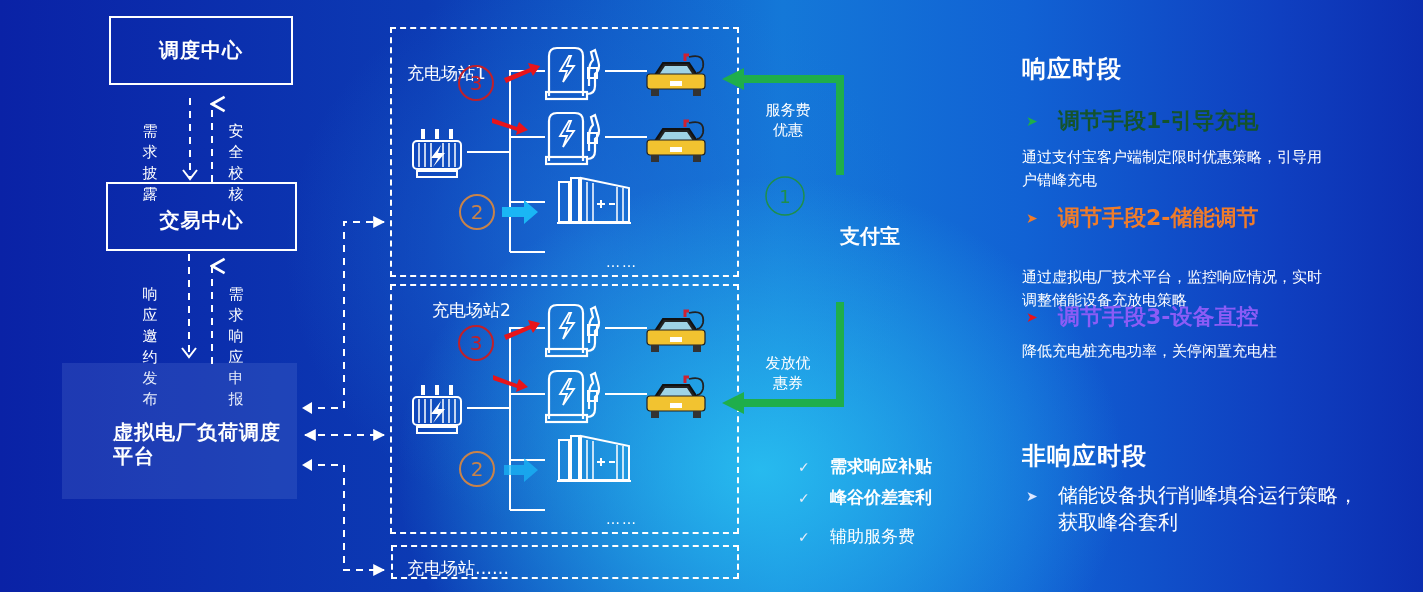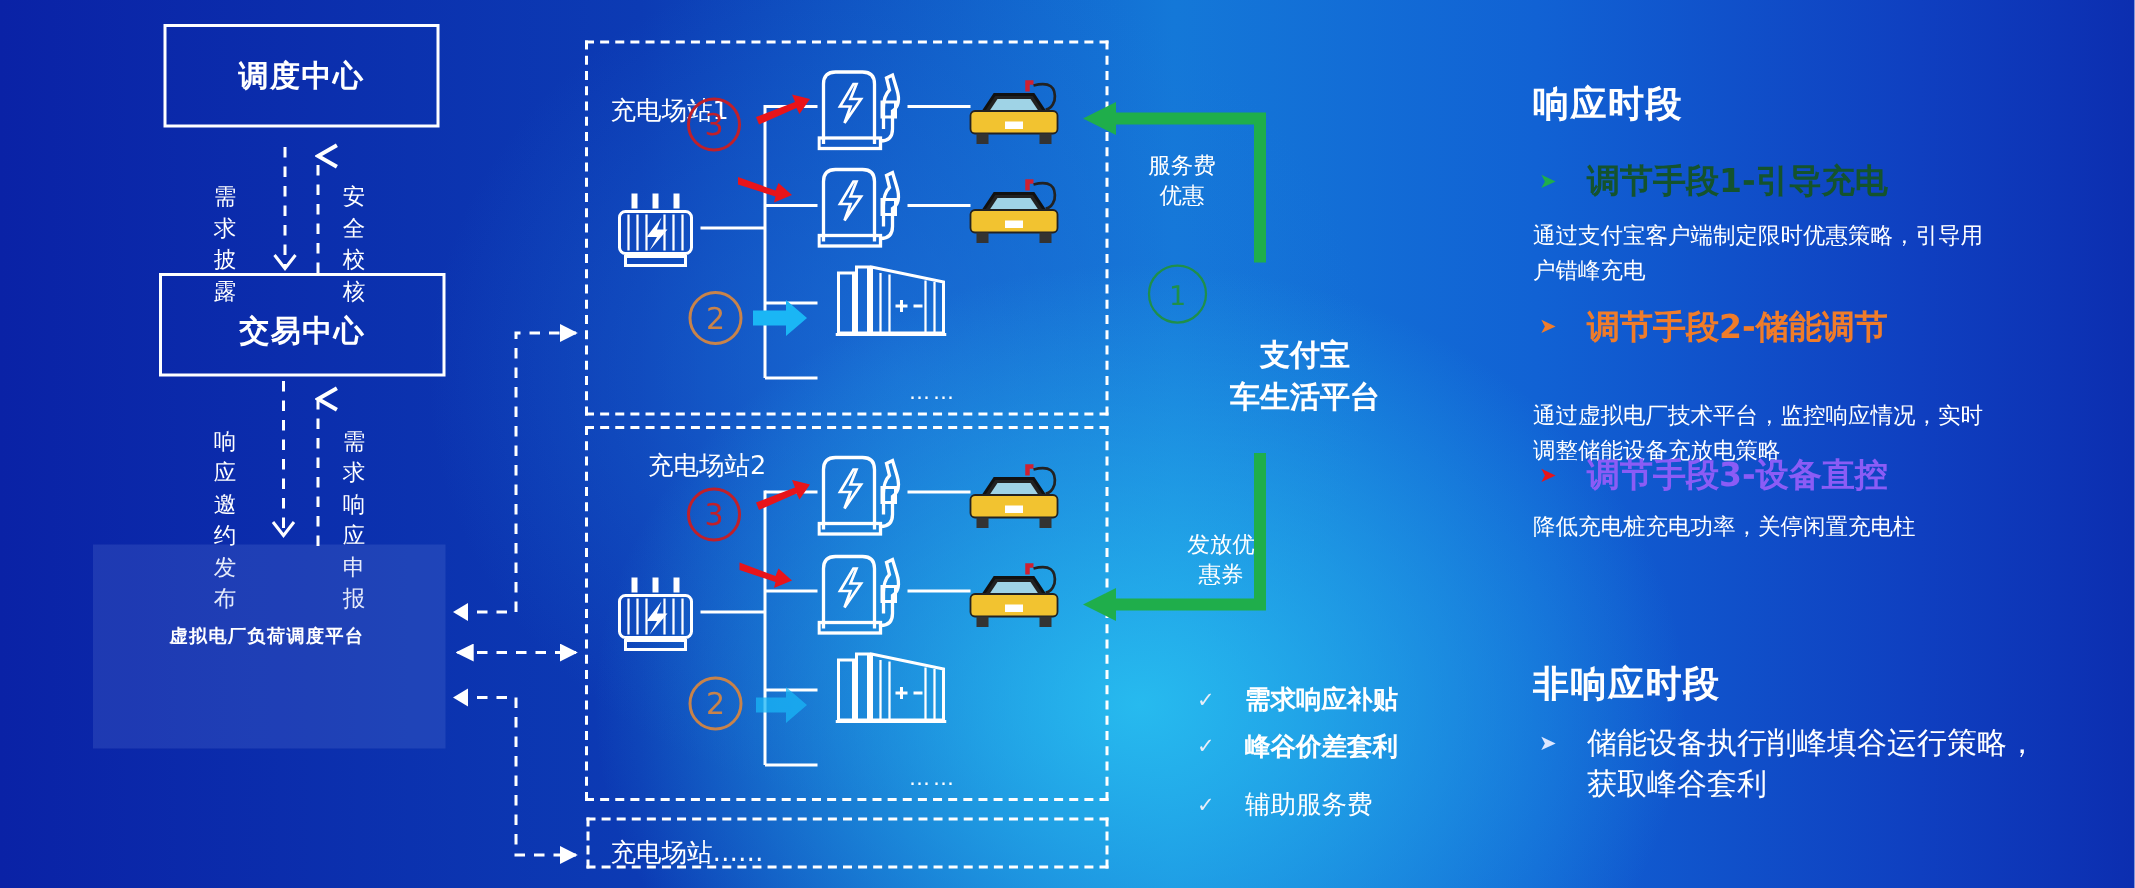--- a/index.html
+++ b/index.html
@@ -16,22 +16,22 @@
     position:absolute; border:2px solid #fff; box-sizing:border-box;
     display:flex; align-items:center; justify-content:center;
     font-weight:bold; font-size:20px; letter-spacing:1px;
   }
   .vtext { position:absolute; width:18px; font-size:15px; line-height:21px; text-align:center; word-break:break-all; }
   .vpp {
     position:absolute; left:62px; top:363px; width:235px; height:136px;
     background:rgba(120,150,230,0.18);
   }
   .vpp-title {
-    position:absolute; left:113px; top:405px; width:175px;
-    font-size:12px; font-weight:bold; line-height:38px; letter-spacing:1px;
+    position:absolute; left:113px; top:420px; width:175px;
+    font-size:20px; font-weight:bold; line-height:24px; letter-spacing:1px;
   }
   .station {
     position:absolute; border:2px dashed #fff; box-sizing:border-box;
   }
   .station-label { position:absolute; font-size:17px; }
   .dots { position:absolute; font-size:14px; letter-spacing:2px; }
   .lbl-small { position:absolute; font-size:15px; line-height:20px; width:52px; text-align:center; }
   .platform-title {
     position:absolute; left:800px; top:222px; width:140px; text-align:center;
     font-size:20px; font-weight:bold; line-height:28px;
@@ -71,24 +71,23 @@
 <div class="dots" style="left:606px;top:254px;">……</div>
 
 <div class="station" style="left:390px;top:284px;width:349px;height:250px;"></div>
 <div class="station-label" style="left:407px;top:299px;margin-left:25px;">充电场站2</div>
 <div class="dots" style="left:606px;top:511px;">……</div>
 
 <div class="station" style="left:391px;top:545px;width:348px;height:34px;"></div>
 <div class="station-label" style="left:407px;top:557px;">充电场站……</div>
 
 <div class="lbl-small" style="left:762px;top:100px;">服务费优惠</div>
-<div class="lbl-small" style="left:762px;top:353px;margin-left:26px;">发放优惠券</div>
+<div class="lbl-small" style="left:762px;top:353px;">发放优惠券</div>
 <div class="platform-title">
   <div>支付宝</div>
-  <div>车生活平台</div>
 </div>
 
 <div class="benefit bold" style="top:455px;">
   <span class="chk">✓</span>
   <span>需求响应补贴</span>
 </div>
 <div class="benefit bold" style="top:486px;">
   <span class="chk">✓</span>
   <span>峰谷价差套利</span>
 </div>

